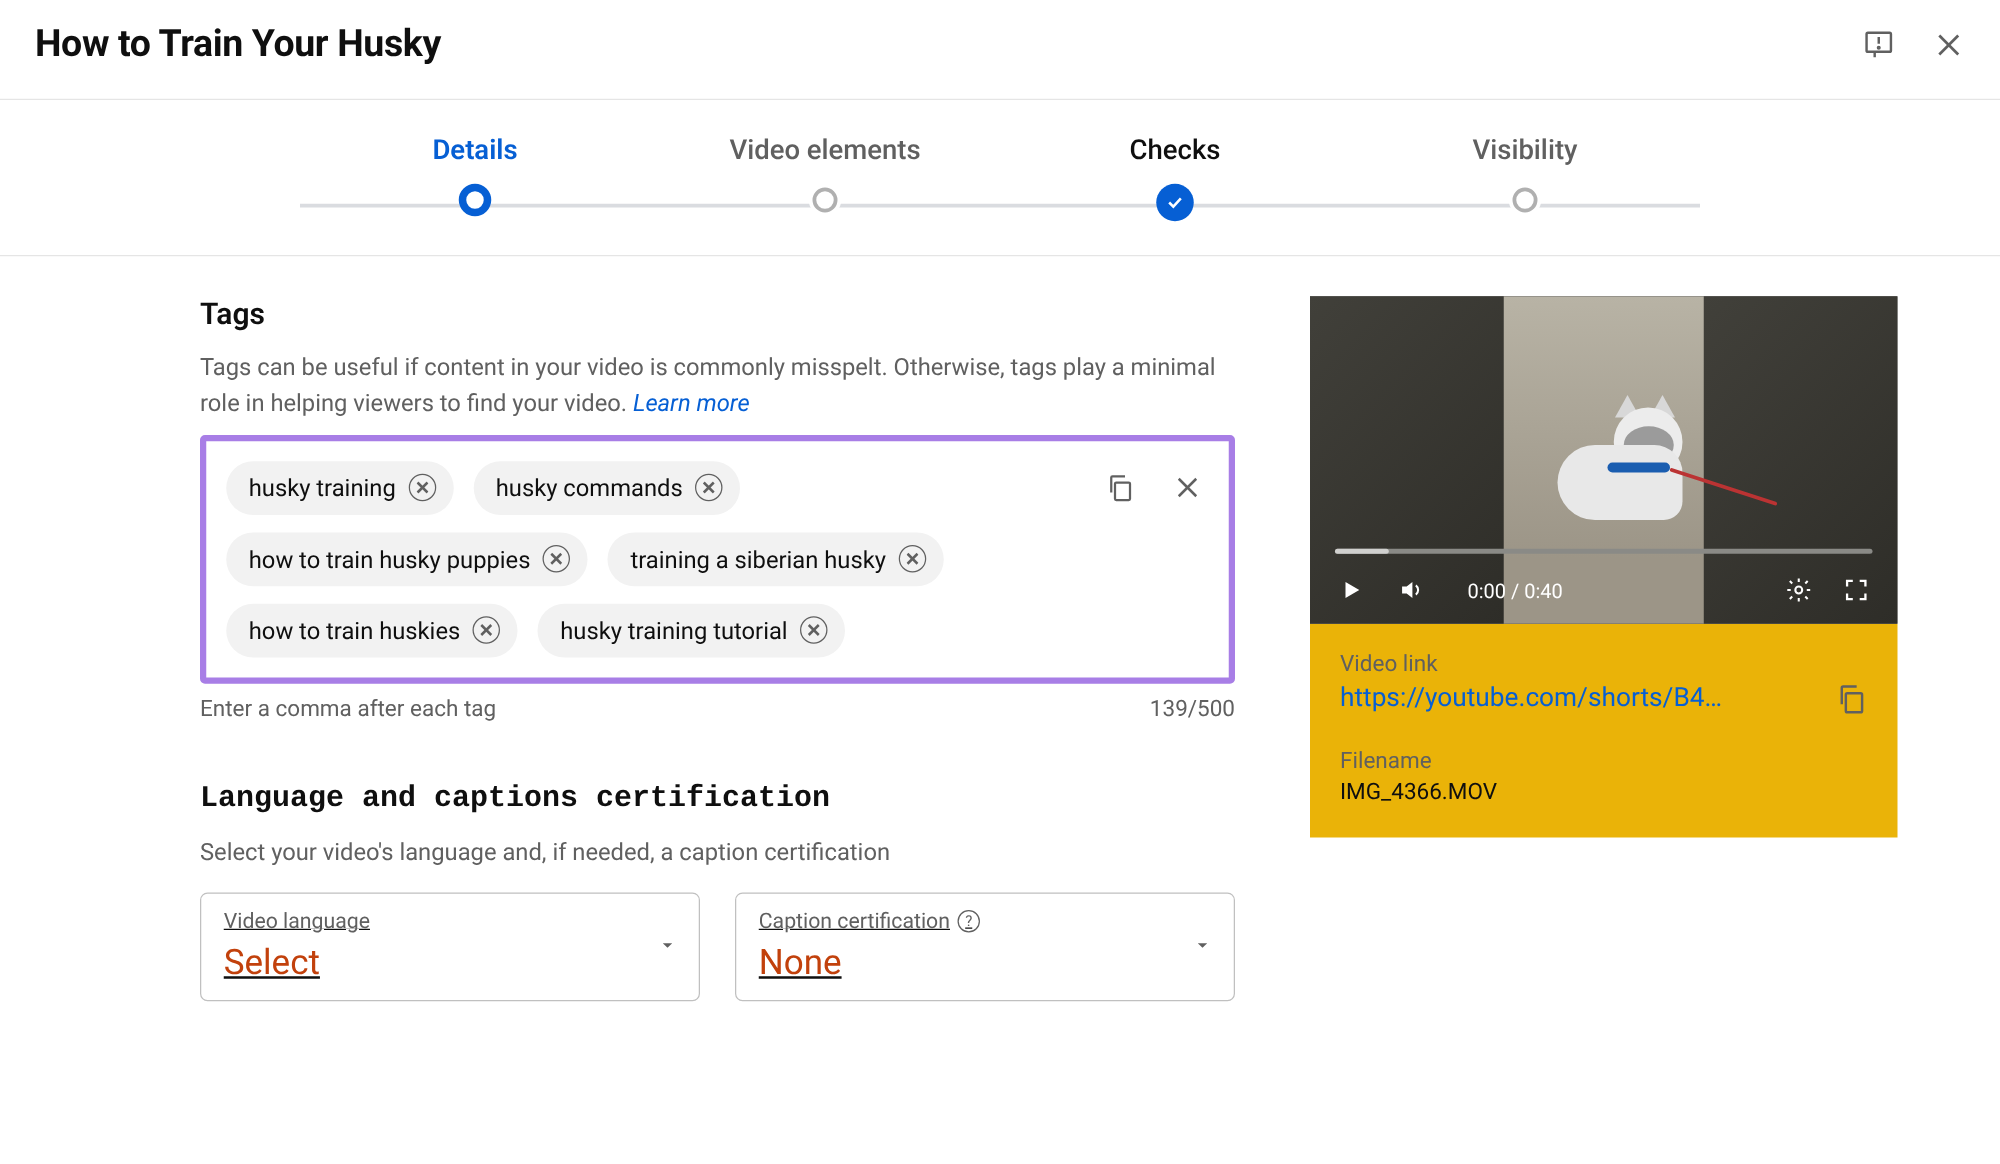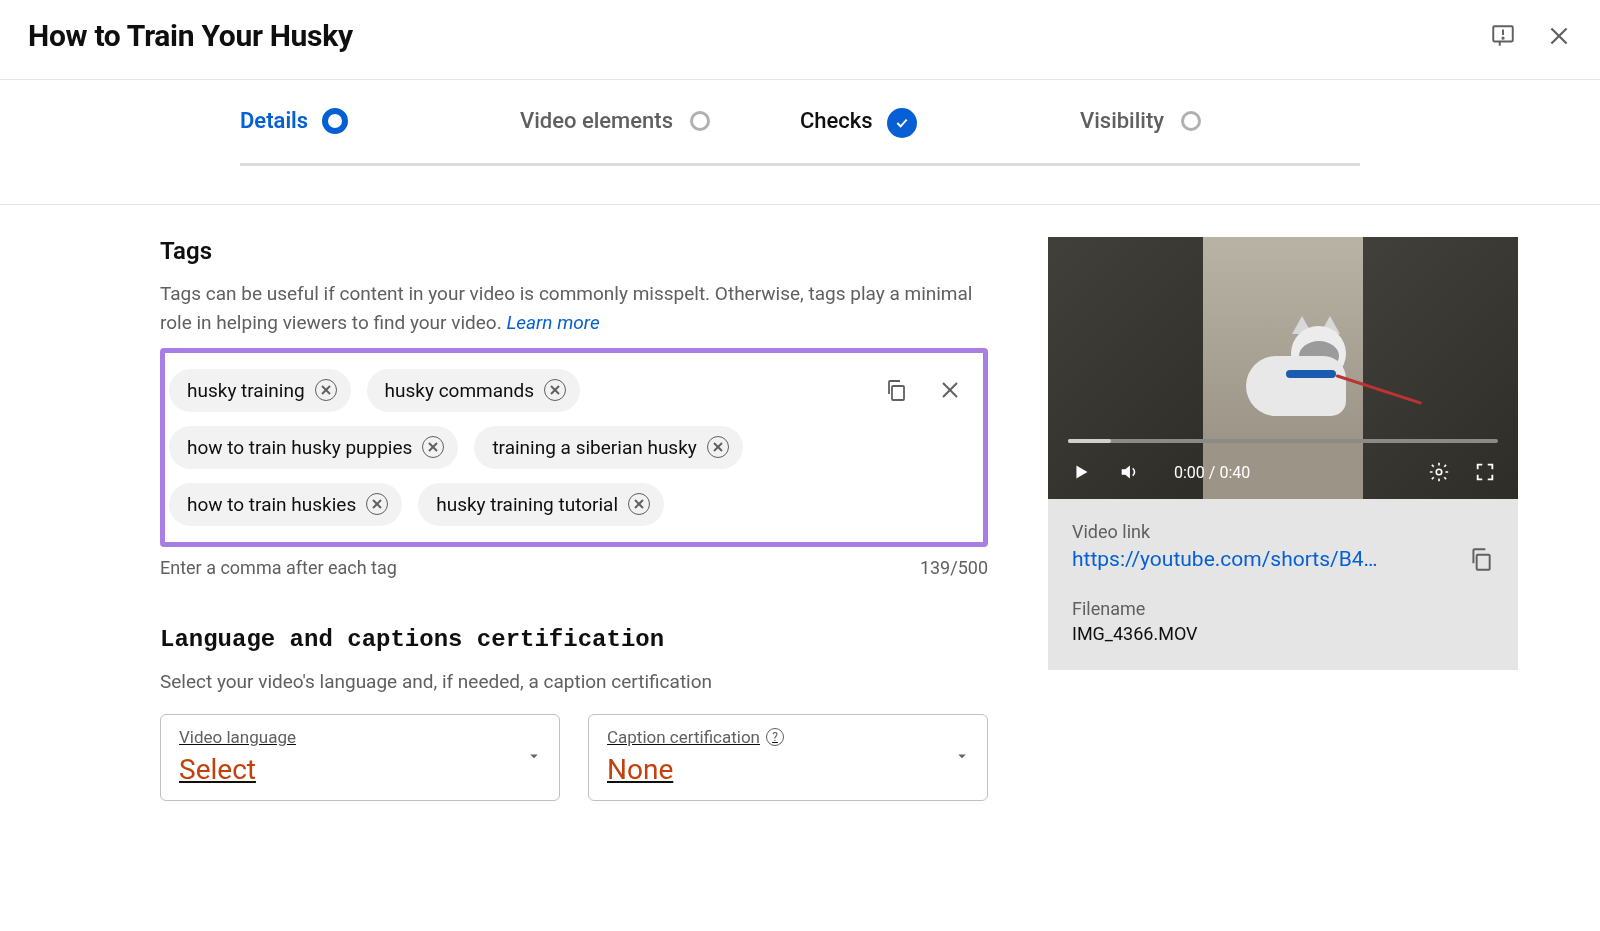--- a/index.html
+++ b/index.html
@@ -52,21 +52,22 @@
   .step-line {
     position: absolute;
     top: 55px;
     left: 100px; right: 100px;
     height: 3px;
     background: #dadce0;
     z-index: 0;
   }
   .step {
     display: flex;
-    flex-direction: row;
+    flex-direction: column;
+    align-items: center;
     gap: 14px;
     position: relative;
     z-index: 1;
     width: 25%;
   }
   .step-label { font-size: 22px; font-weight: 500; }
   .step-active .step-label { color: #065fd4; font-weight: 600; }
   .step-inactive .step-label { color: #606060; }
   .step-black .step-label { color: #0f0f0f; font-weight: 500; }
   .step-dot {
@@ -110,21 +111,21 @@
     font-size: 19px;
     color: #606060;
     line-height: 1.55;
     margin-bottom: 10px;
   }
   .learn-more { color: #065fd4; cursor: pointer; font-style: italic; }
 
   .tags-box {
     border: 5px solid #a87ee6;
     border-radius: 4px;
-    padding: 16px 16px 16px 4px;
+    padding: 16px 16px 16px 16px;
     margin-top: 10px;
     position: relative;
   }
   .tags-flex {
     display:flex; flex-wrap:wrap; gap: 14px 16px;
     padding-right: 120px;
   }
   .tag-chip {
     background: #f2f2f2;
     border-radius: 22px;
@@ -232,21 +233,21 @@
     padding: 0 22px 16px 22px;
     display:flex; align-items:center;
     color:#fff;
   }
   .vc-left { display:flex; align-items:center; gap:26px; }
   .vc-right { margin-left:auto; display:flex; align-items:center; gap:24px; }
   .vc-btn { width:22px; height:22px; display:inline-flex; align-items:center; justify-content:center; cursor:pointer; }
   .vc-time { font-size:16px; font-weight:400; margin-left:8px; }
 
   .video-meta {
-    background:#e5e5e5;
+    background:#eab308;
     padding: 22px 24px 26px 24px;
   }
   .meta-label { font-size:18px; color:#606060; margin-bottom:4px; }
   .meta-link-row { display:flex; align-items:center; justify-content:space-between; gap:10px; }
   .meta-link { font-size:21px; color:#065fd4; white-space:nowrap; overflow:hidden; text-overflow:ellipsis; max-width:340px; cursor:pointer; }
   .copy-btn { width:26px; height:26px; cursor:pointer; flex-shrink:0; }
   .meta-filename { font-size:18px; color:#0f0f0f; margin-top:4px; }
   .meta-block { margin-top: 26px; }
 </style>
 </head>

